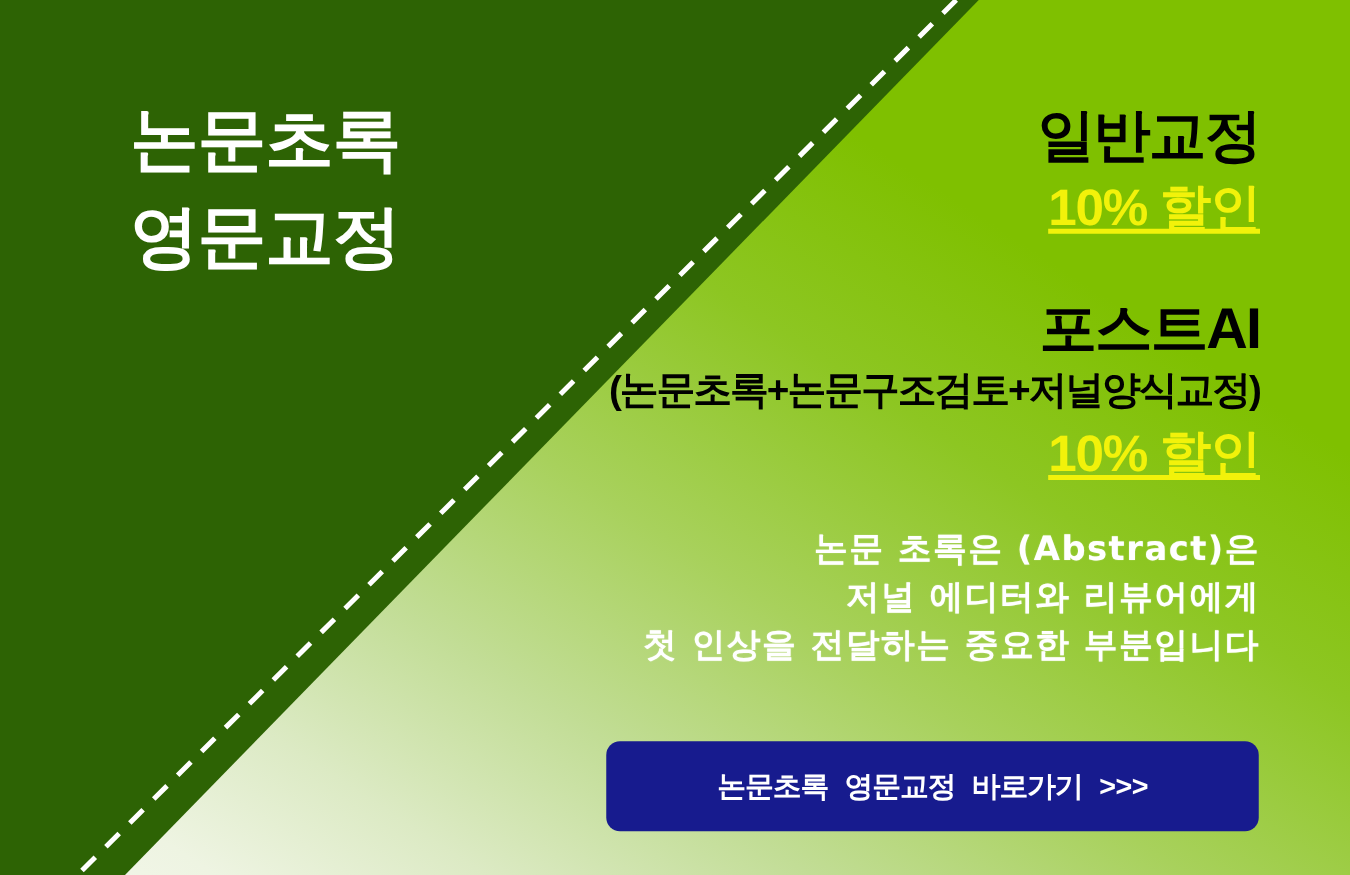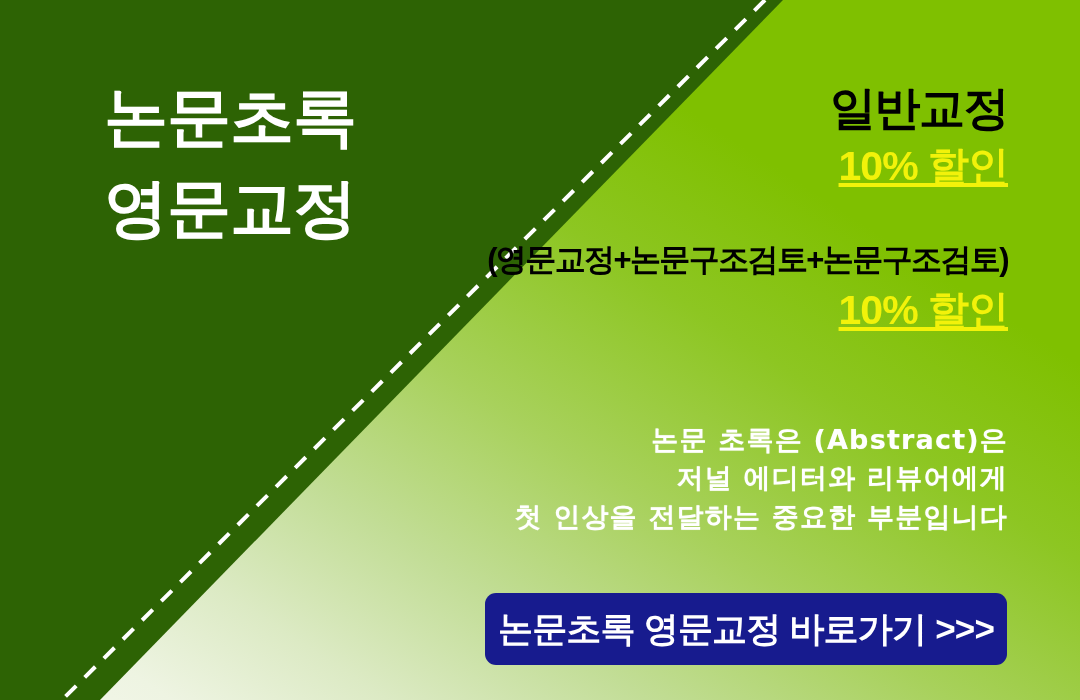--- a/index.html
+++ b/index.html
@@ -47,21 +47,21 @@
     pointer-events: none;
   }
 
   
   .left-title {
     position: absolute;
     left: 104px;
     top: 72px;
     width: 420px;
     color: #ffffff;
-    font-size: 64px;
+    font-size: 55px;
     font-weight: 700;
     line-height: 1.42;
     letter-spacing: -1px;
     white-space: pre-line;
   }
 
   
   .right-col {
     position: absolute;
     right: 72px;
@@ -125,24 +125,24 @@
     border-radius: 11px;
     border: none;
     display: flex;
     align-items: center;
     justify-content: center;
     cursor: pointer;
     padding: 0;
   }
   .cta-label {
     color: #ffffff;
-    font-size: 35px;
+    font-size: 23px;
     font-weight: 700;
     letter-spacing: -0.8px;
-    font-family: Liberation Sans, sans-serif;
+    font-family: Liberation Mono, monospace;
   }
 </style>
 </head>
 <body>
 
 <div id="banner">
 
   <div class="bg-dark"></div>
   <div class="bg-light"></div>
 
@@ -156,21 +156,22 @@
   <div class="right-col">
 
     <div>
       <div class="svc-name">일반교정</div>
       <div class="svc-disc">10% 할인</div>
     </div>
 
     <div class="svc-gap"></div>
 
     <div>
-      <div class="svc-sub">(영문교정+논문구조검토+논문구조검토)</div>
+      <div class="svc-name">포스트AI</div>
+      <div class="svc-sub">(논문초록+논문구조검토+저널양식교정)</div>
       <div class="svc-disc">10% 할인</div>
     </div>
 
   </div>
 
   <div class="note">논문 초록은 (Abstract)은
 저널 에디터와 리뷰어에게
 첫 인상을 전달하는 중요한 부분입니다</div>
 
   <button class="cta">

